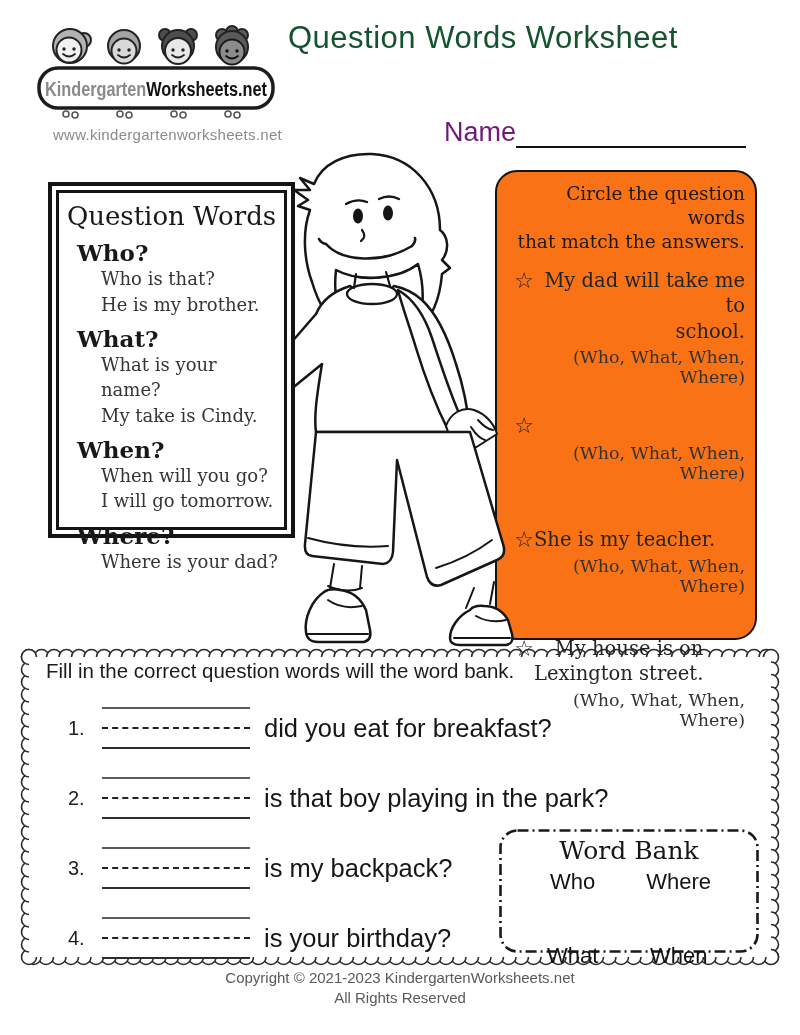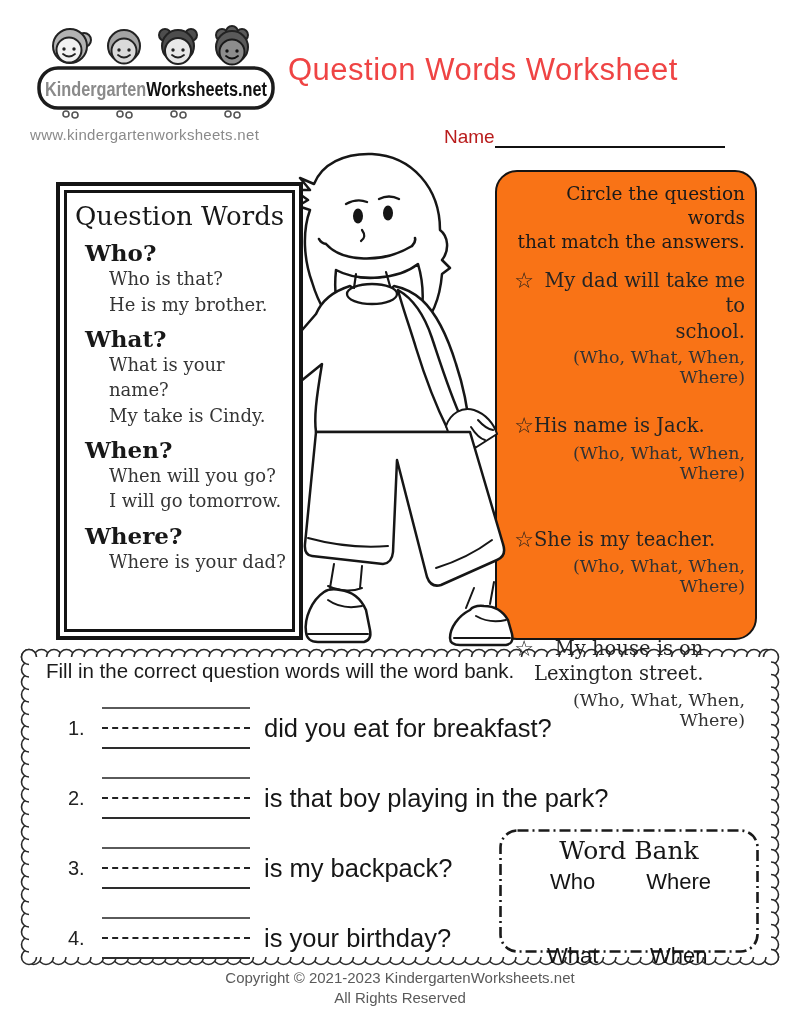--- a/index.html
+++ b/index.html
@@ -2,29 +2,29 @@
 <html><head>
 <meta charset="utf-8">
 <style>
   html,body{margin:0;padding:0;background:#ffffff;}
   #page{position:relative;width:800px;height:1035px;background:#ffffff;overflow:hidden;
         font-family:"Liberation Sans",sans-serif;color:#1b1b1b;}
   .abs{position:absolute;}
 
   
   #logo-svg{left:36px;top:20px;}
-  #site-url{left:30px;top:126px;width:252px;text-align:left;font-size:15px;
+  #site-url{left:30px;top:126px;width:252px;text-align:right;font-size:15px;
             color:#8a8a8a;letter-spacing:.3px;}
-  #page-title{left:288px;top:52px;font-size:31px;letter-spacing:.5px;color:#ef4444;}
+  #page-title{left:288px;top:20px;font-size:31px;letter-spacing:.5px;color:#14532d;}
   #name-block{left:444px;top:114px;display:flex;align-items:flex-end;}
-  #name-label{font-size:19px;color:#b91c1c;}
+  #name-label{font-size:27px;color:#701a75;}
   #name-line{display:inline-block;width:230px;height:32px;border-bottom:2.5px solid #111;}
 
   
-  #qw-box{left:56px;top:182px;width:247px;height:458px;box-sizing:border-box;
+  #qw-box{left:48px;top:182px;width:247px;height:356px;box-sizing:border-box;
           border:4.5px solid #141414;padding:4px;background:#fff;z-index:30;}
   #qw-inner{box-sizing:border-box;width:100%;height:100%;border:3.5px solid #141414;
             padding:6px 4px 0 4px;font-family:"DejaVu Serif",serif;}
   #qw-title{text-align:center;font-size:26px;color:#181818;margin:2px 0 4px 0;}
   .qw-entry{margin:9px 0 0 14px;}
   .qw-word{font-size:23px;font-weight:bold;color:#181818;line-height:1.15;}
   .qw-q,.qw-a{font-size:18px;color:#353535;margin-left:24px;line-height:1.4;}
 
   
   #boy-svg{left:278px;top:148px;z-index:20;pointer-events:none;}
@@ -218,21 +218,20 @@
       <div class="ci-row">
         <span class="ci-star">☆</span>
         <span class="ci-answer">My dad will take me to
 school.</span>
       </div>
       <div class="ci-options">(Who, What, When, Where)</div>
     </div>
     <div class="circle-item" id="ci-2">
       <div class="ci-row">
         <span class="ci-star">☆</span>
-        <span class="ci-answer">His name is Jack.</span>
       </div>
       <div class="ci-options">(Who, What, When, Where)</div>
     </div>
     <div class="circle-item" id="ci-3">
       <div class="ci-row">
         <span class="ci-star">☆</span>
         <span class="ci-answer">She is my teacher.</span>
       </div>
       <div class="ci-options">(Who, What, When, Where)</div>
     </div>

